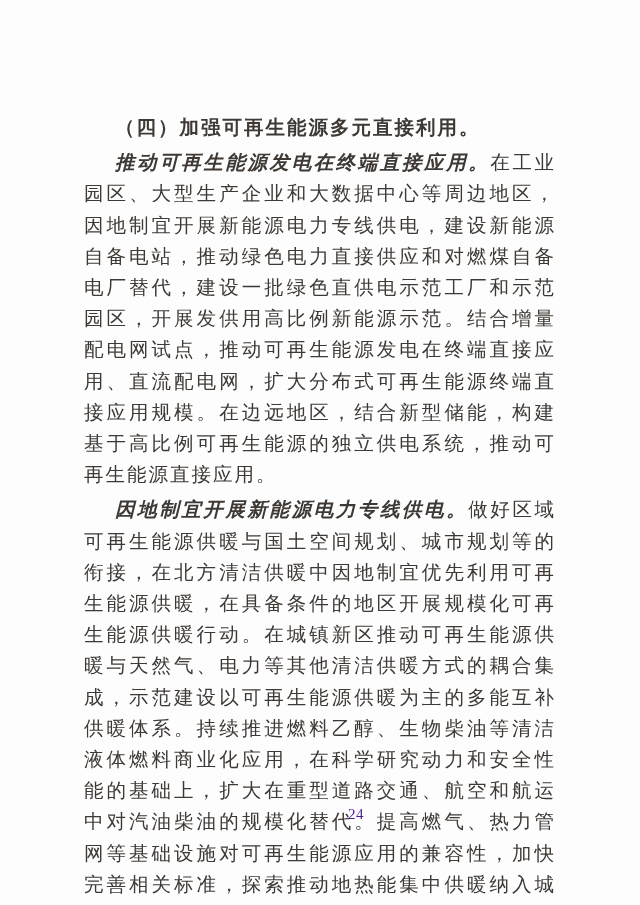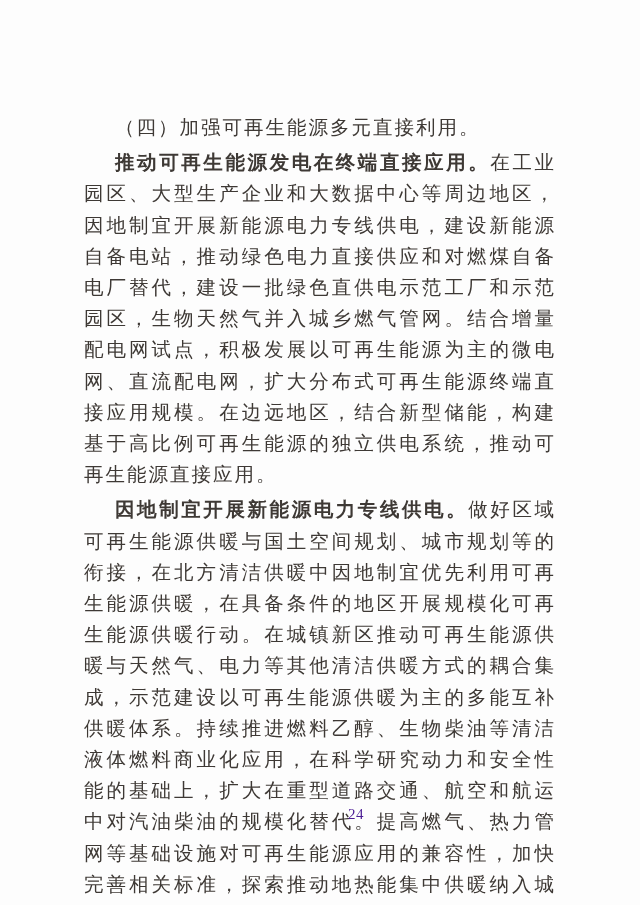--- a/index.html
+++ b/index.html
@@ -29,24 +29,25 @@
     letter-spacing: 2px;
     text-align: justify;
     text-align-last: left;
     text-justify: inter-ideograph;
     text-indent: 31px;
   }
   .content p.para {
     margin-top: 4px;
   }
   .section-heading {
-    font-weight: normal;
+    font-weight: bold;
   }
   .lead {
     font-weight: bold;
+    font-style: italic;
   }
   .page-number {
     position: absolute;
     top: 806px;
     left: 0;
     width: 100%;
     text-align: center;
     font-size: 15px;
     letter-spacing: 0.5px;
     color: #4c1d95;
@@ -54,20 +55,20 @@
   }
 </style>
 </head>
 <body>
 
 <div class="page">
   <div class="content">
 
     <p class="section-heading">（四）加强可再生能源多元直接利用。</p>
 
-    <p class="para"><span class="lead">推动可再生能源发电在终端直接应用。</span><span>在工业园区、大型生产企业和大数据中心等周边地区，因地制宜开展新能源电力专线供电，建设新能源自备电站，推动绿色电力直接供应和对燃煤自备电厂替代，建设一批绿色直供电示范工厂和示范园区，生物天然气并入城乡燃气管网。结合增量配电网试点，积极发展以可再生能源为主的微电网、直流配电网，扩大分布式可再生能源终端直接应用规模。在边远地区，结合新型储能，构建基于高比例可再生能源的独立供电系统，推动可再生能源直接应用。</span></p>
+    <p class="para"><span class="lead">推动可再生能源发电在终端直接应用。</span><span>在工业园区、大型生产企业和大数据中心等周边地区，因地制宜开展新能源电力专线供电，建设新能源自备电站，推动绿色电力直接供应和对燃煤自备电厂替代，建设一批绿色直供电示范工厂和示范园区，开展发供用高比例新能源示范。结合增量配电网试点，推动可再生能源发电在终端直接应用、直流配电网，扩大分布式可再生能源终端直接应用规模。在边远地区，结合新型储能，构建基于高比例可再生能源的独立供电系统，推动可再生能源直接应用。</span></p>
 
     <p class="para"><span class="lead">因地制宜开展新能源电力专线供电。</span><span>做好区域可再生能源供暖与国土空间规划、城市规划等的衔接，在北方清洁供暖中因地制宜优先利用可再生能源供暖，在具备条件的地区开展规模化可再生能源供暖行动。在城镇新区推动可再生能源供暖与天然气、电力等其他清洁供暖方式的耦合集成，示范建设以可再生能源供暖为主的多能互补供暖体系。持续推进燃料乙醇、生物柴油等清洁液体燃料商业化应用，在科学研究动力和安全性能的基础上，扩大在重型道路交通、航空和航运中对汽油柴油的规模化替代。提高燃气、热力管网等基础设施对可再生能源应用的兼容性，加快完善相关标准，探索推动地热能集中供暖纳入城镇供热管网、生物天然气并入城乡燃气管网。</span></p>
 
   </div>
 
   <div class="page-number">24</div>
 </div>
 
 </body></html>

